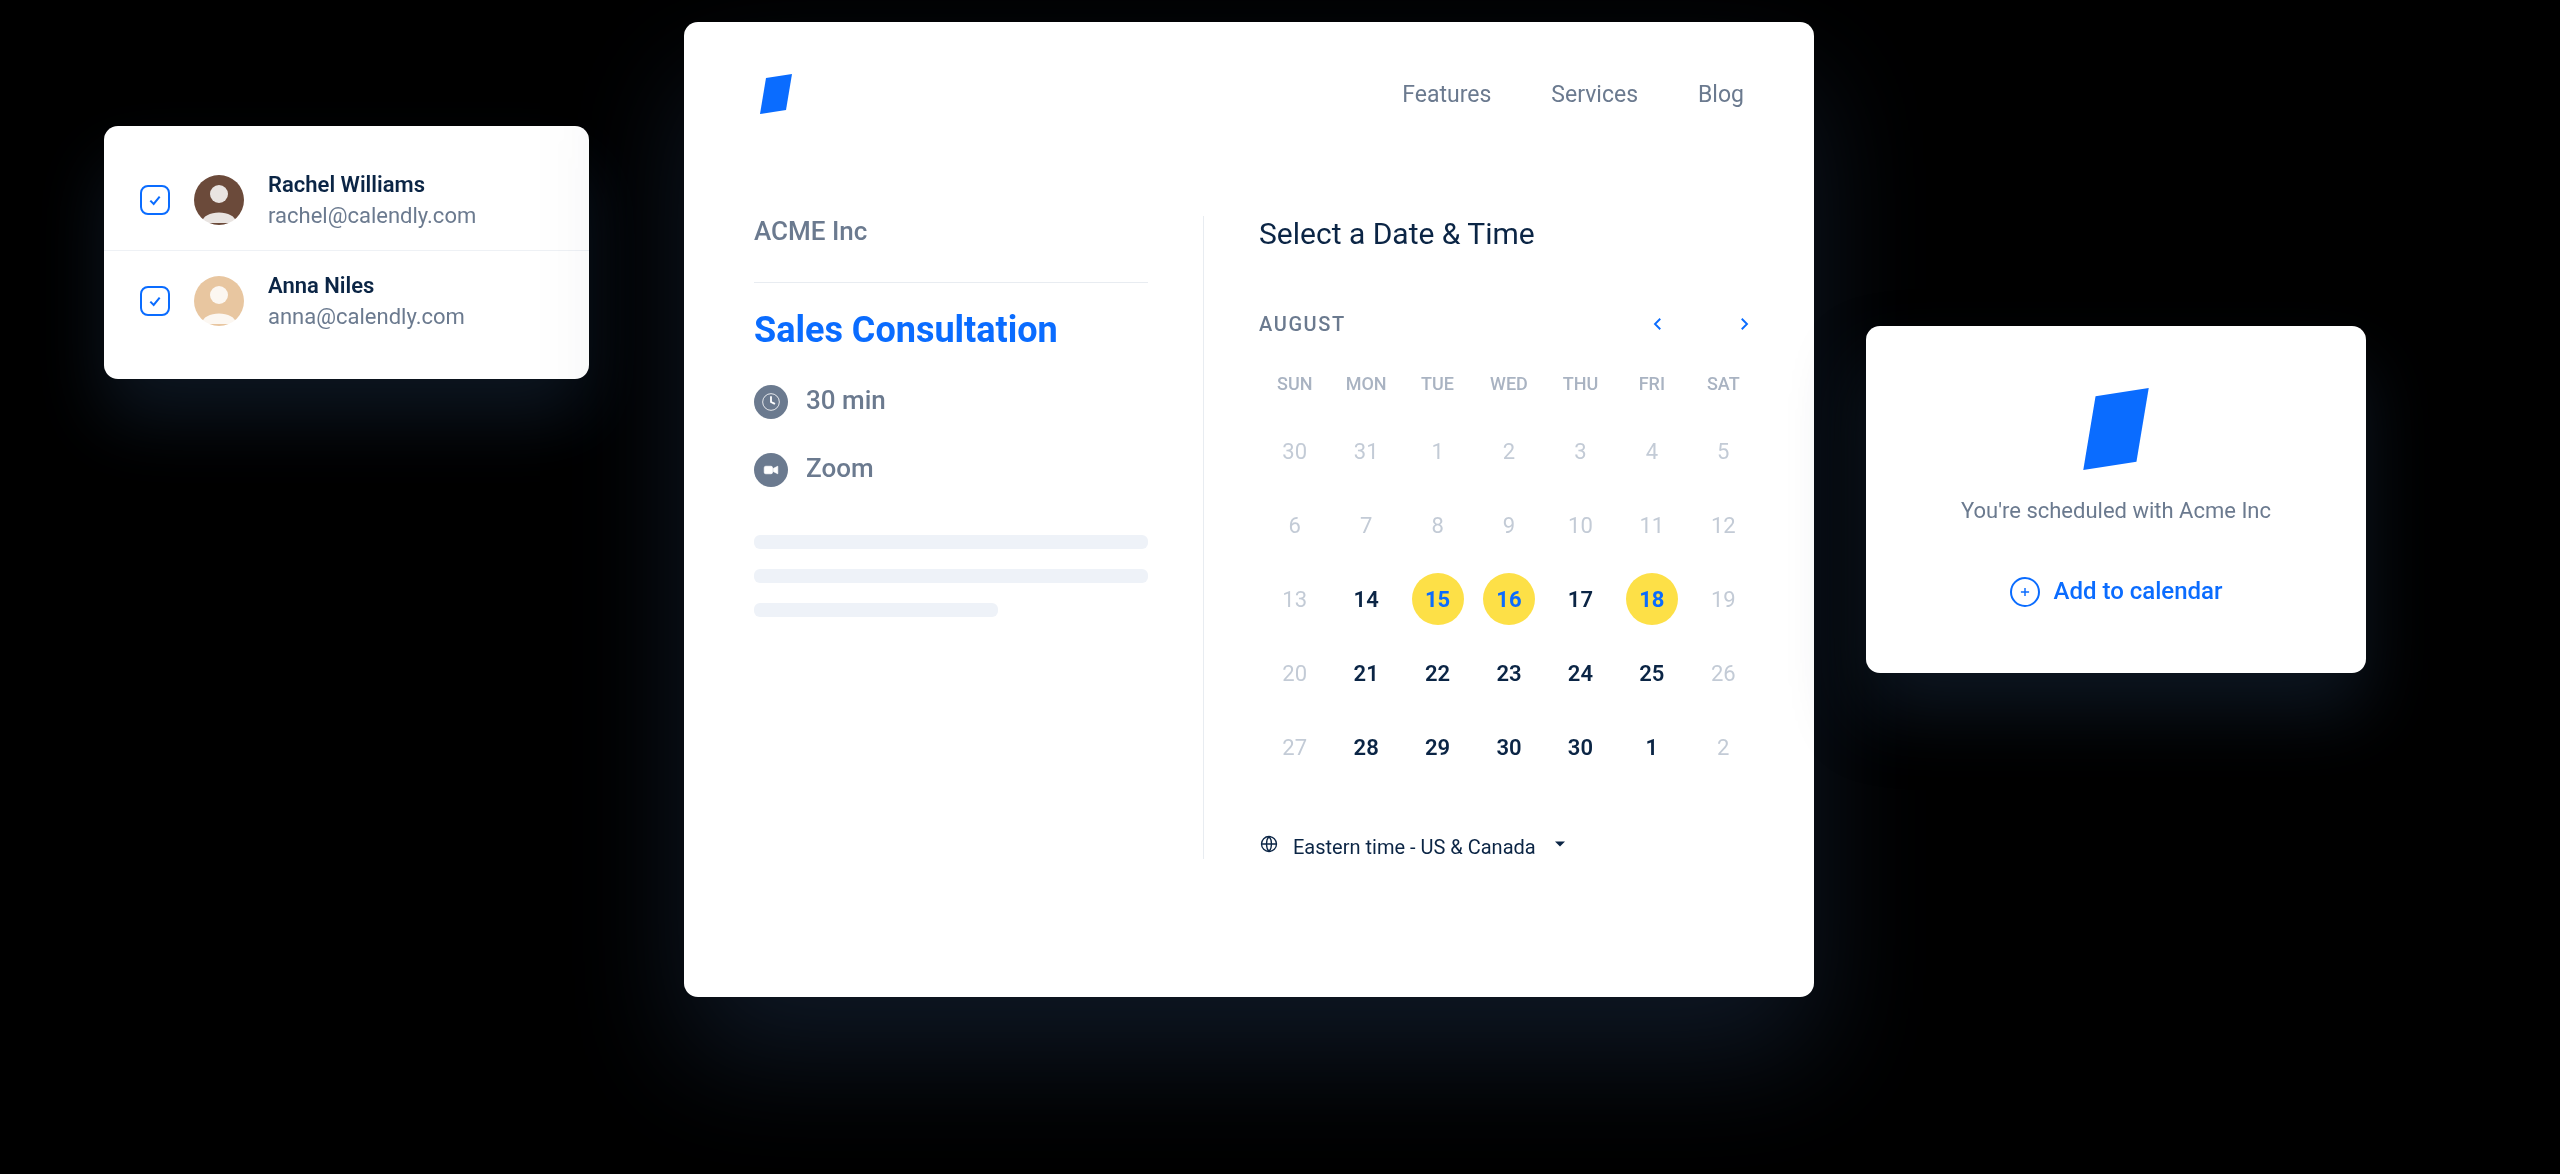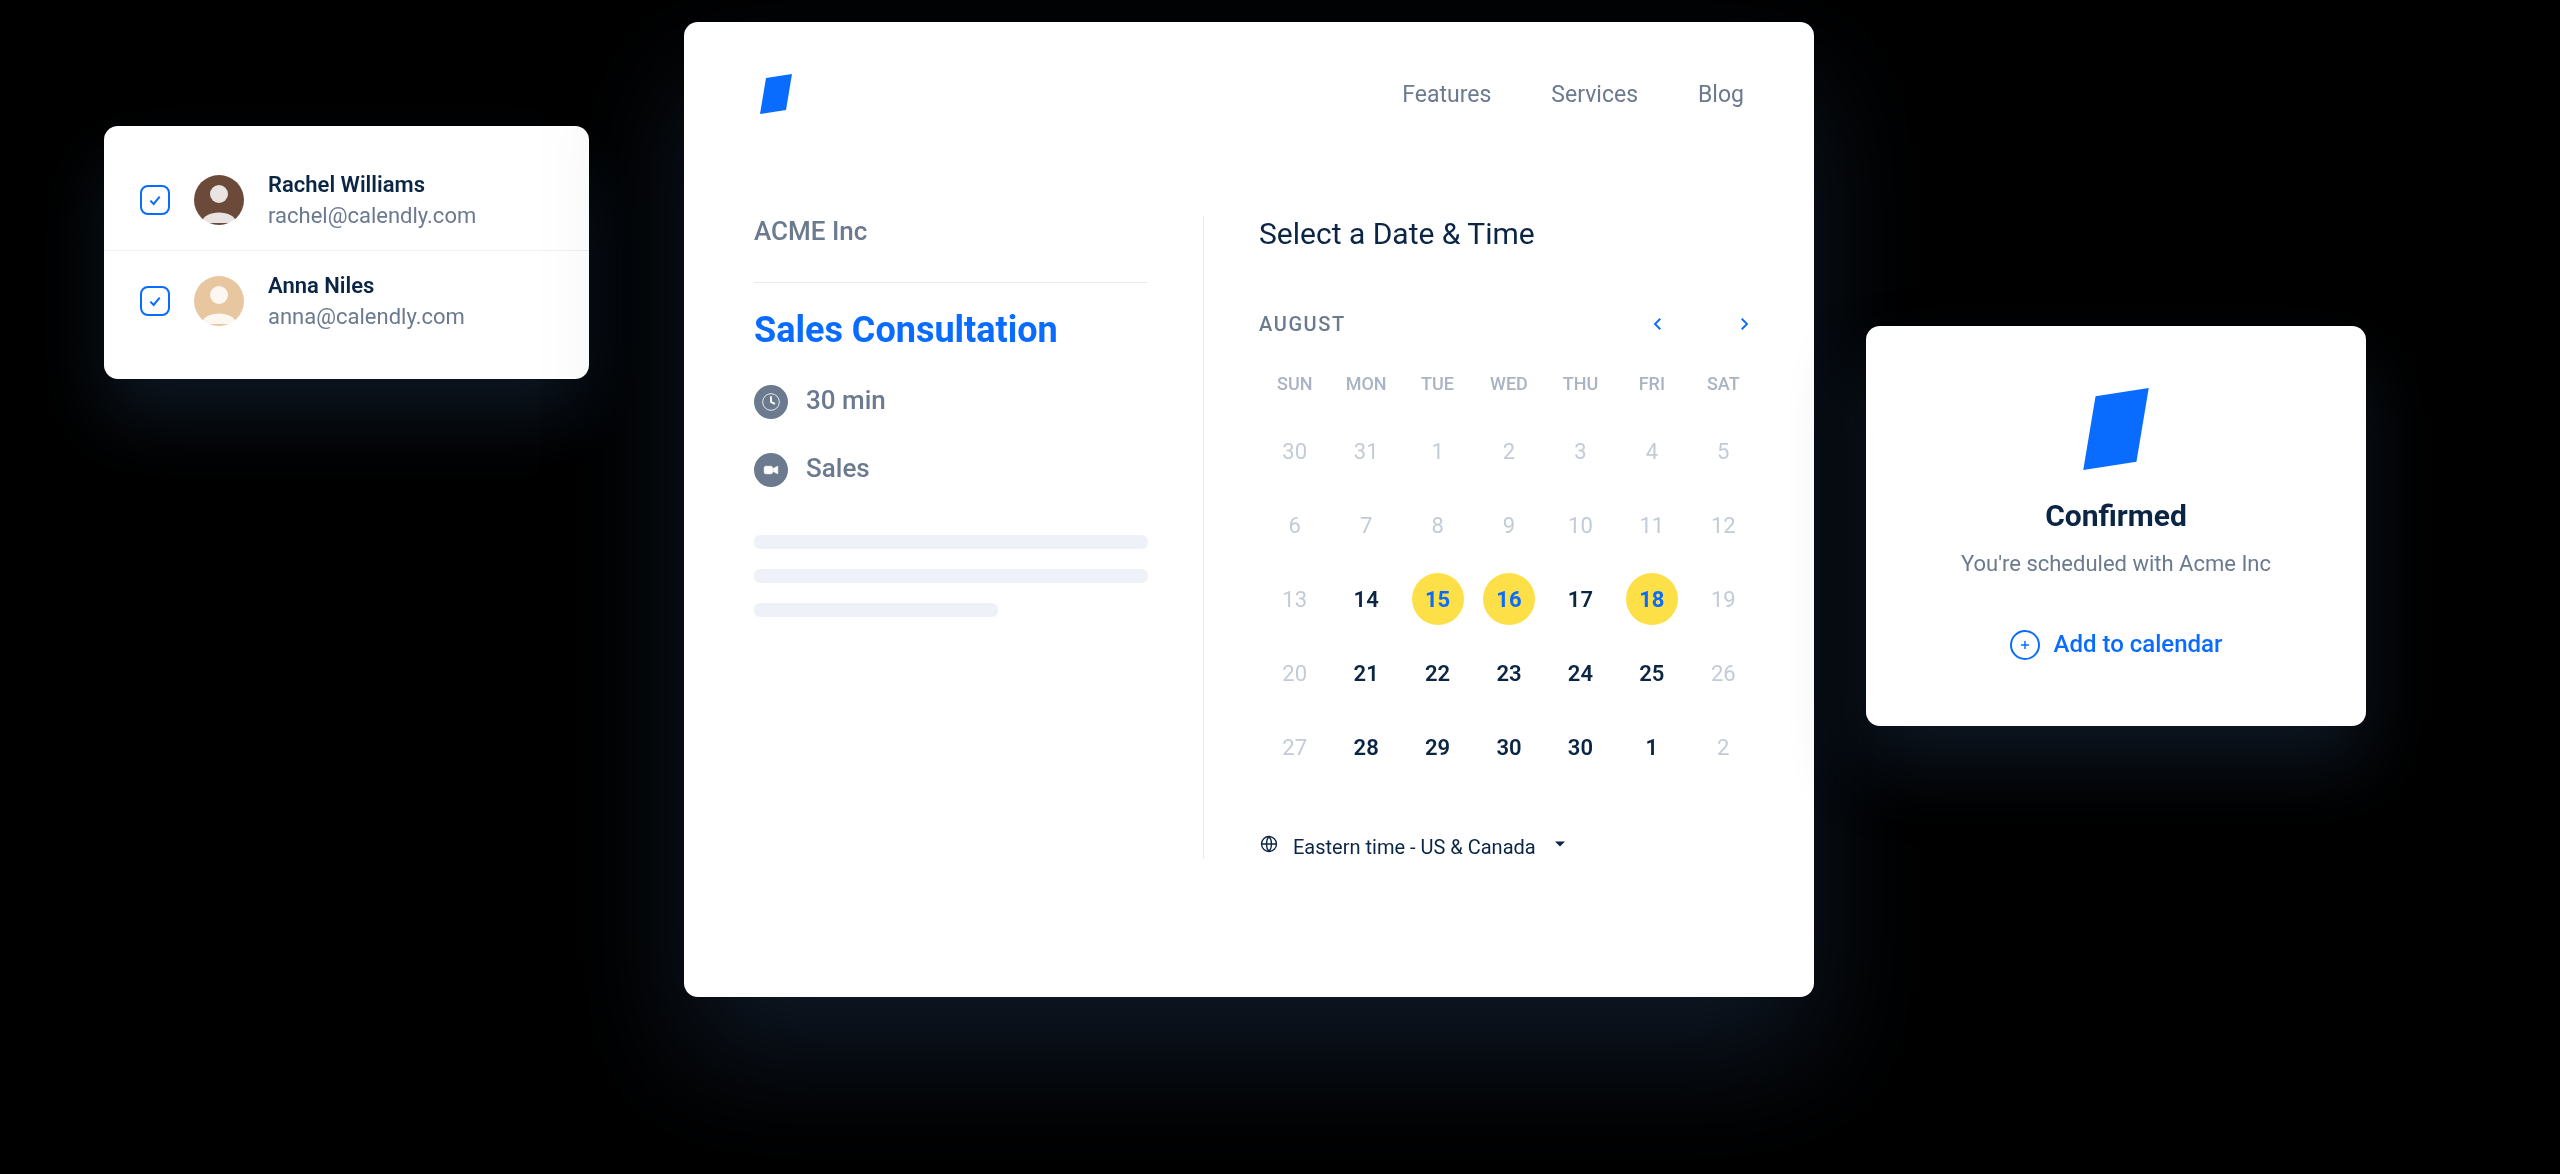--- a/index.html
+++ b/index.html
@@ -238,21 +238,21 @@
         <div class="meta-text">30 min</div>
       </div>
 
       <div class="meta-row">
         <div class="meta-icon">
           <svg viewBox="0 0 24 24" width="18" height="18">
               <rect x="3" y="7" width="11" height="10" rx="2" fill="#fff"></rect>
               <path d="M15 10 L21 7 V17 L15 14 Z" fill="#fff"></path>
             </svg>
         </div>
-        <div class="meta-text">Sales</div>
+        <div class="meta-text">Zoom</div>
       </div>
 
       <div class="ph-lines">
         <div class="ph" style="width:100%"></div>
         <div class="ph" style="width:100%"></div>
         <div class="ph" style="width:62%"></div>
       </div>
     </div>
 
     <div class="right-col">
@@ -342,21 +342,20 @@
     </div>
   </div>
 </div>
 
 <div class="confirm-card">
   <div class="confirm-logo">
     <svg viewBox="0 0 44 44">
         <path d="M12 6 L38 2 L32 38 L6 42 Z" fill="#0a6cff"></path>
       </svg>
   </div>
-  <div class="confirm-title">Confirmed</div>
   <div class="confirm-sub">You're scheduled with Acme Inc</div>
   <div class="add-cal">
     <span class="circ">
       <svg viewBox="0 0 24 24" fill="none">
           <path d="M12 5 V19 M5 12 H19"></path>
         </svg>
     </span>
     <span>Add to calendar</span>
   </div>
 </div>

